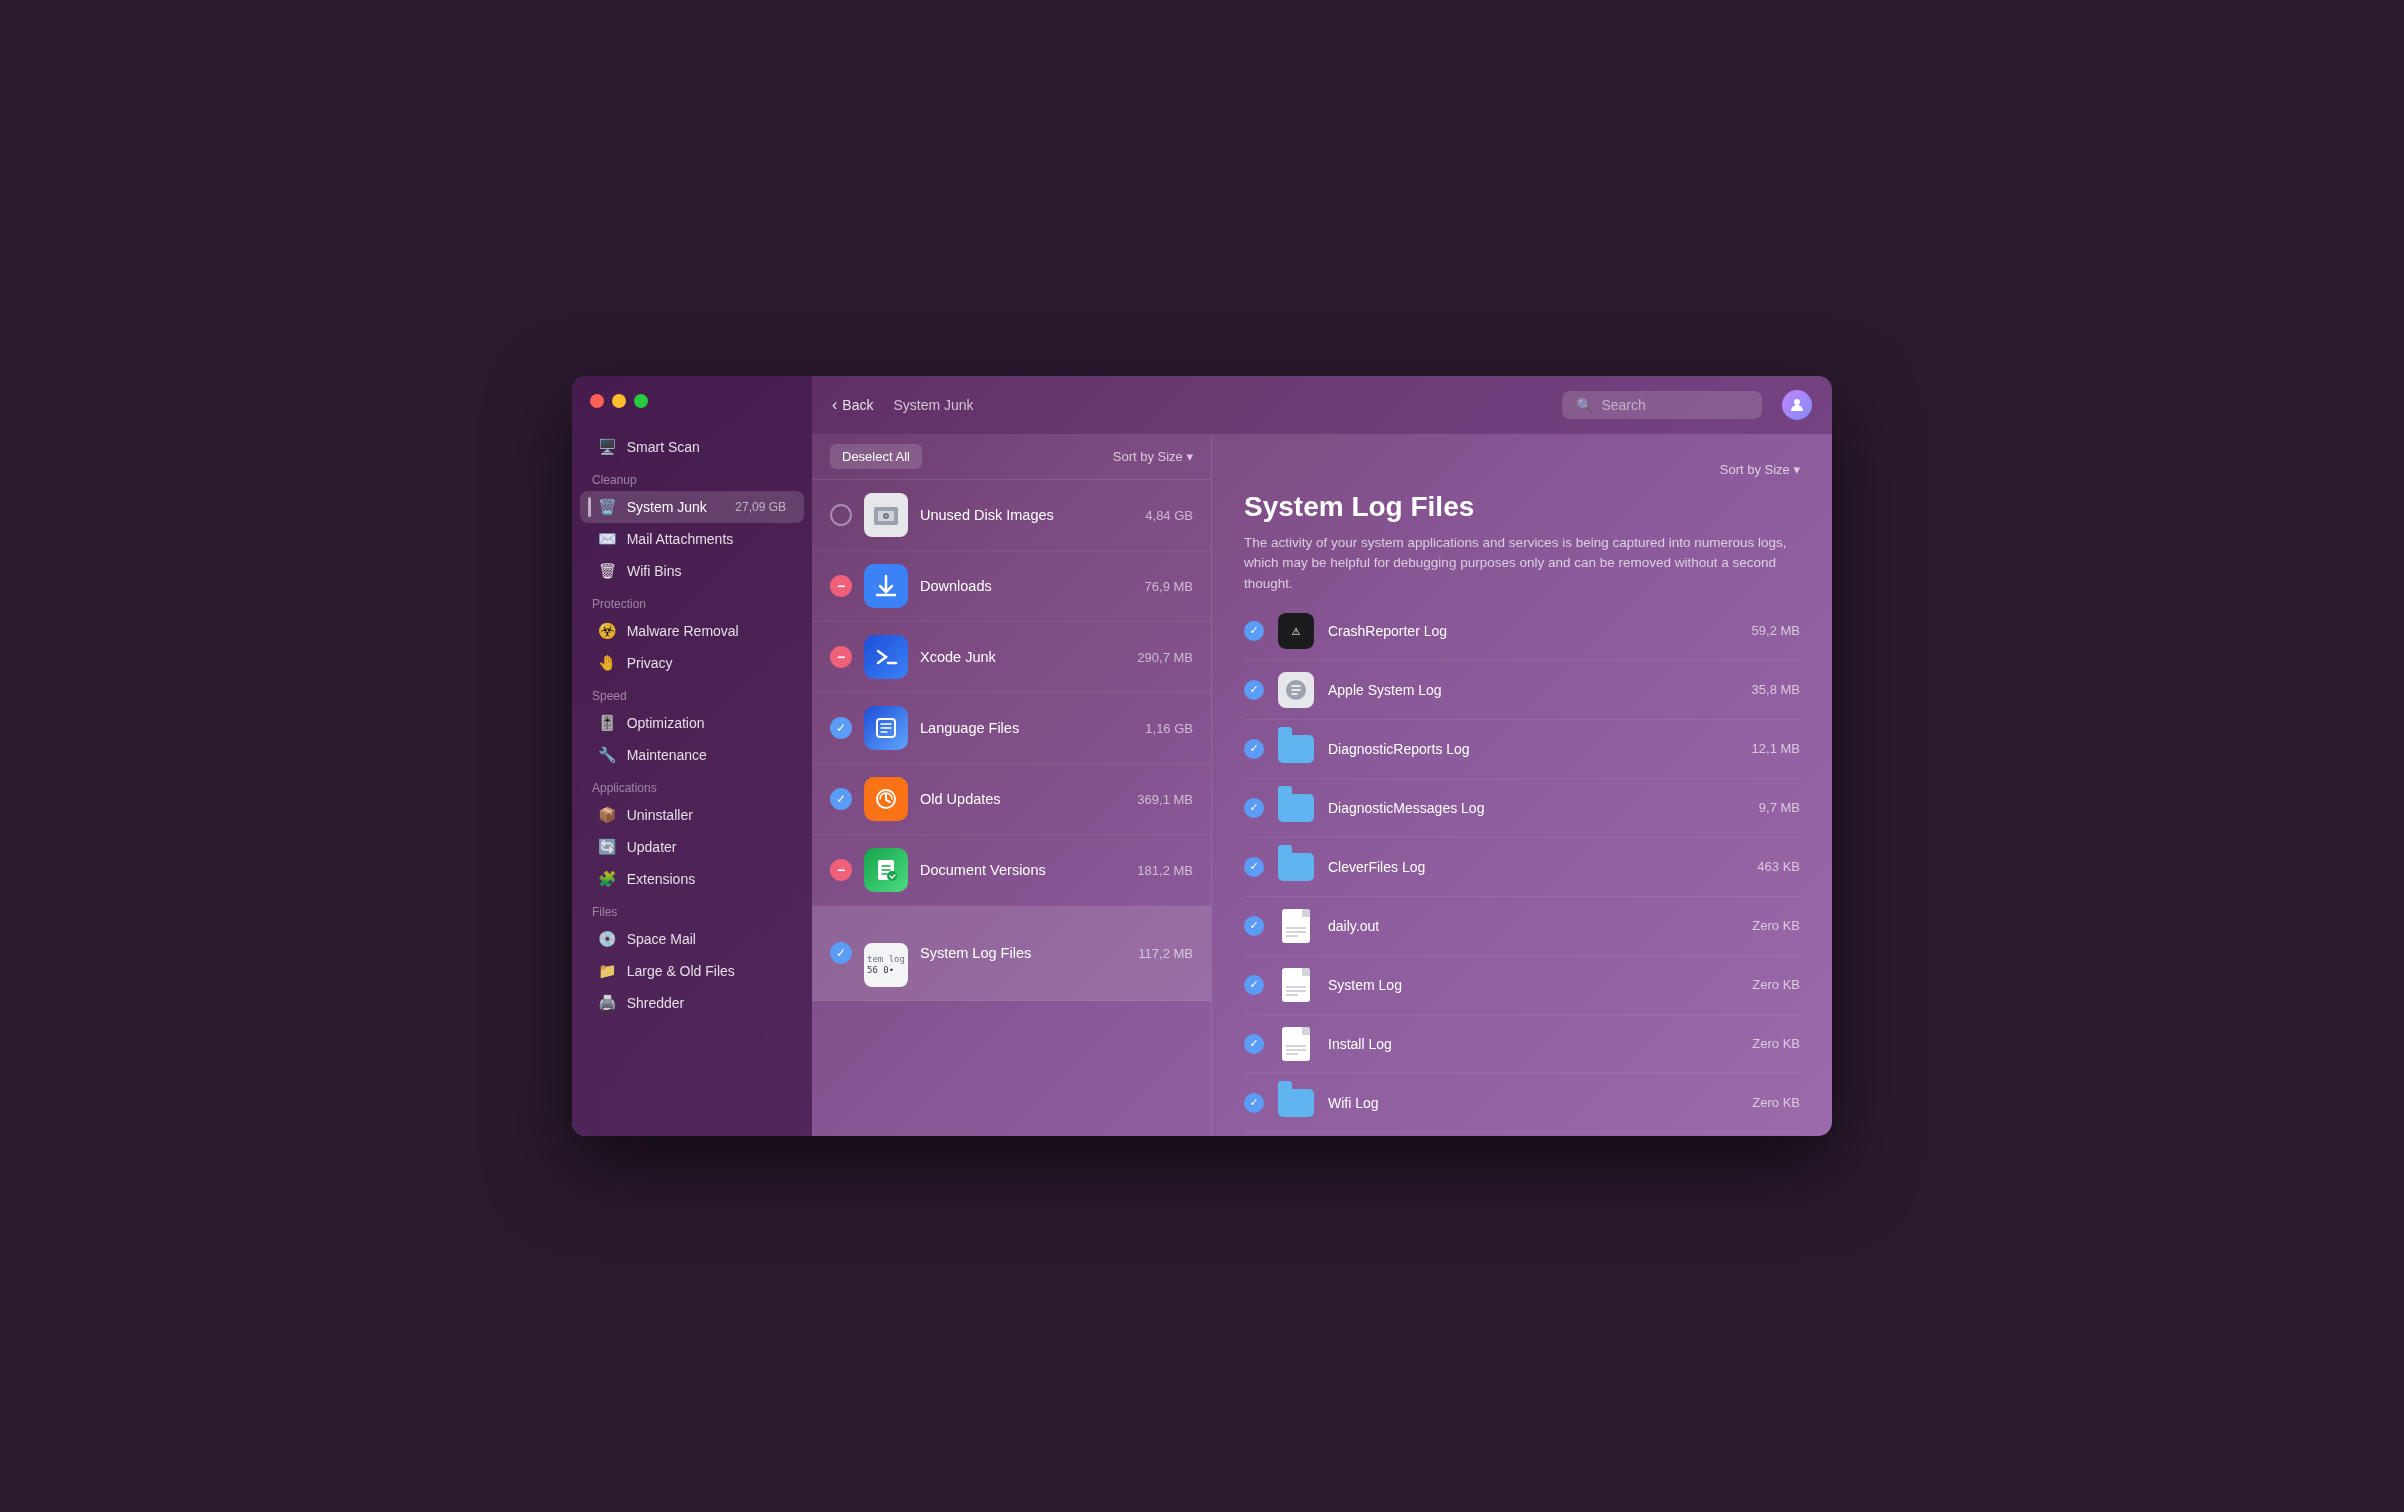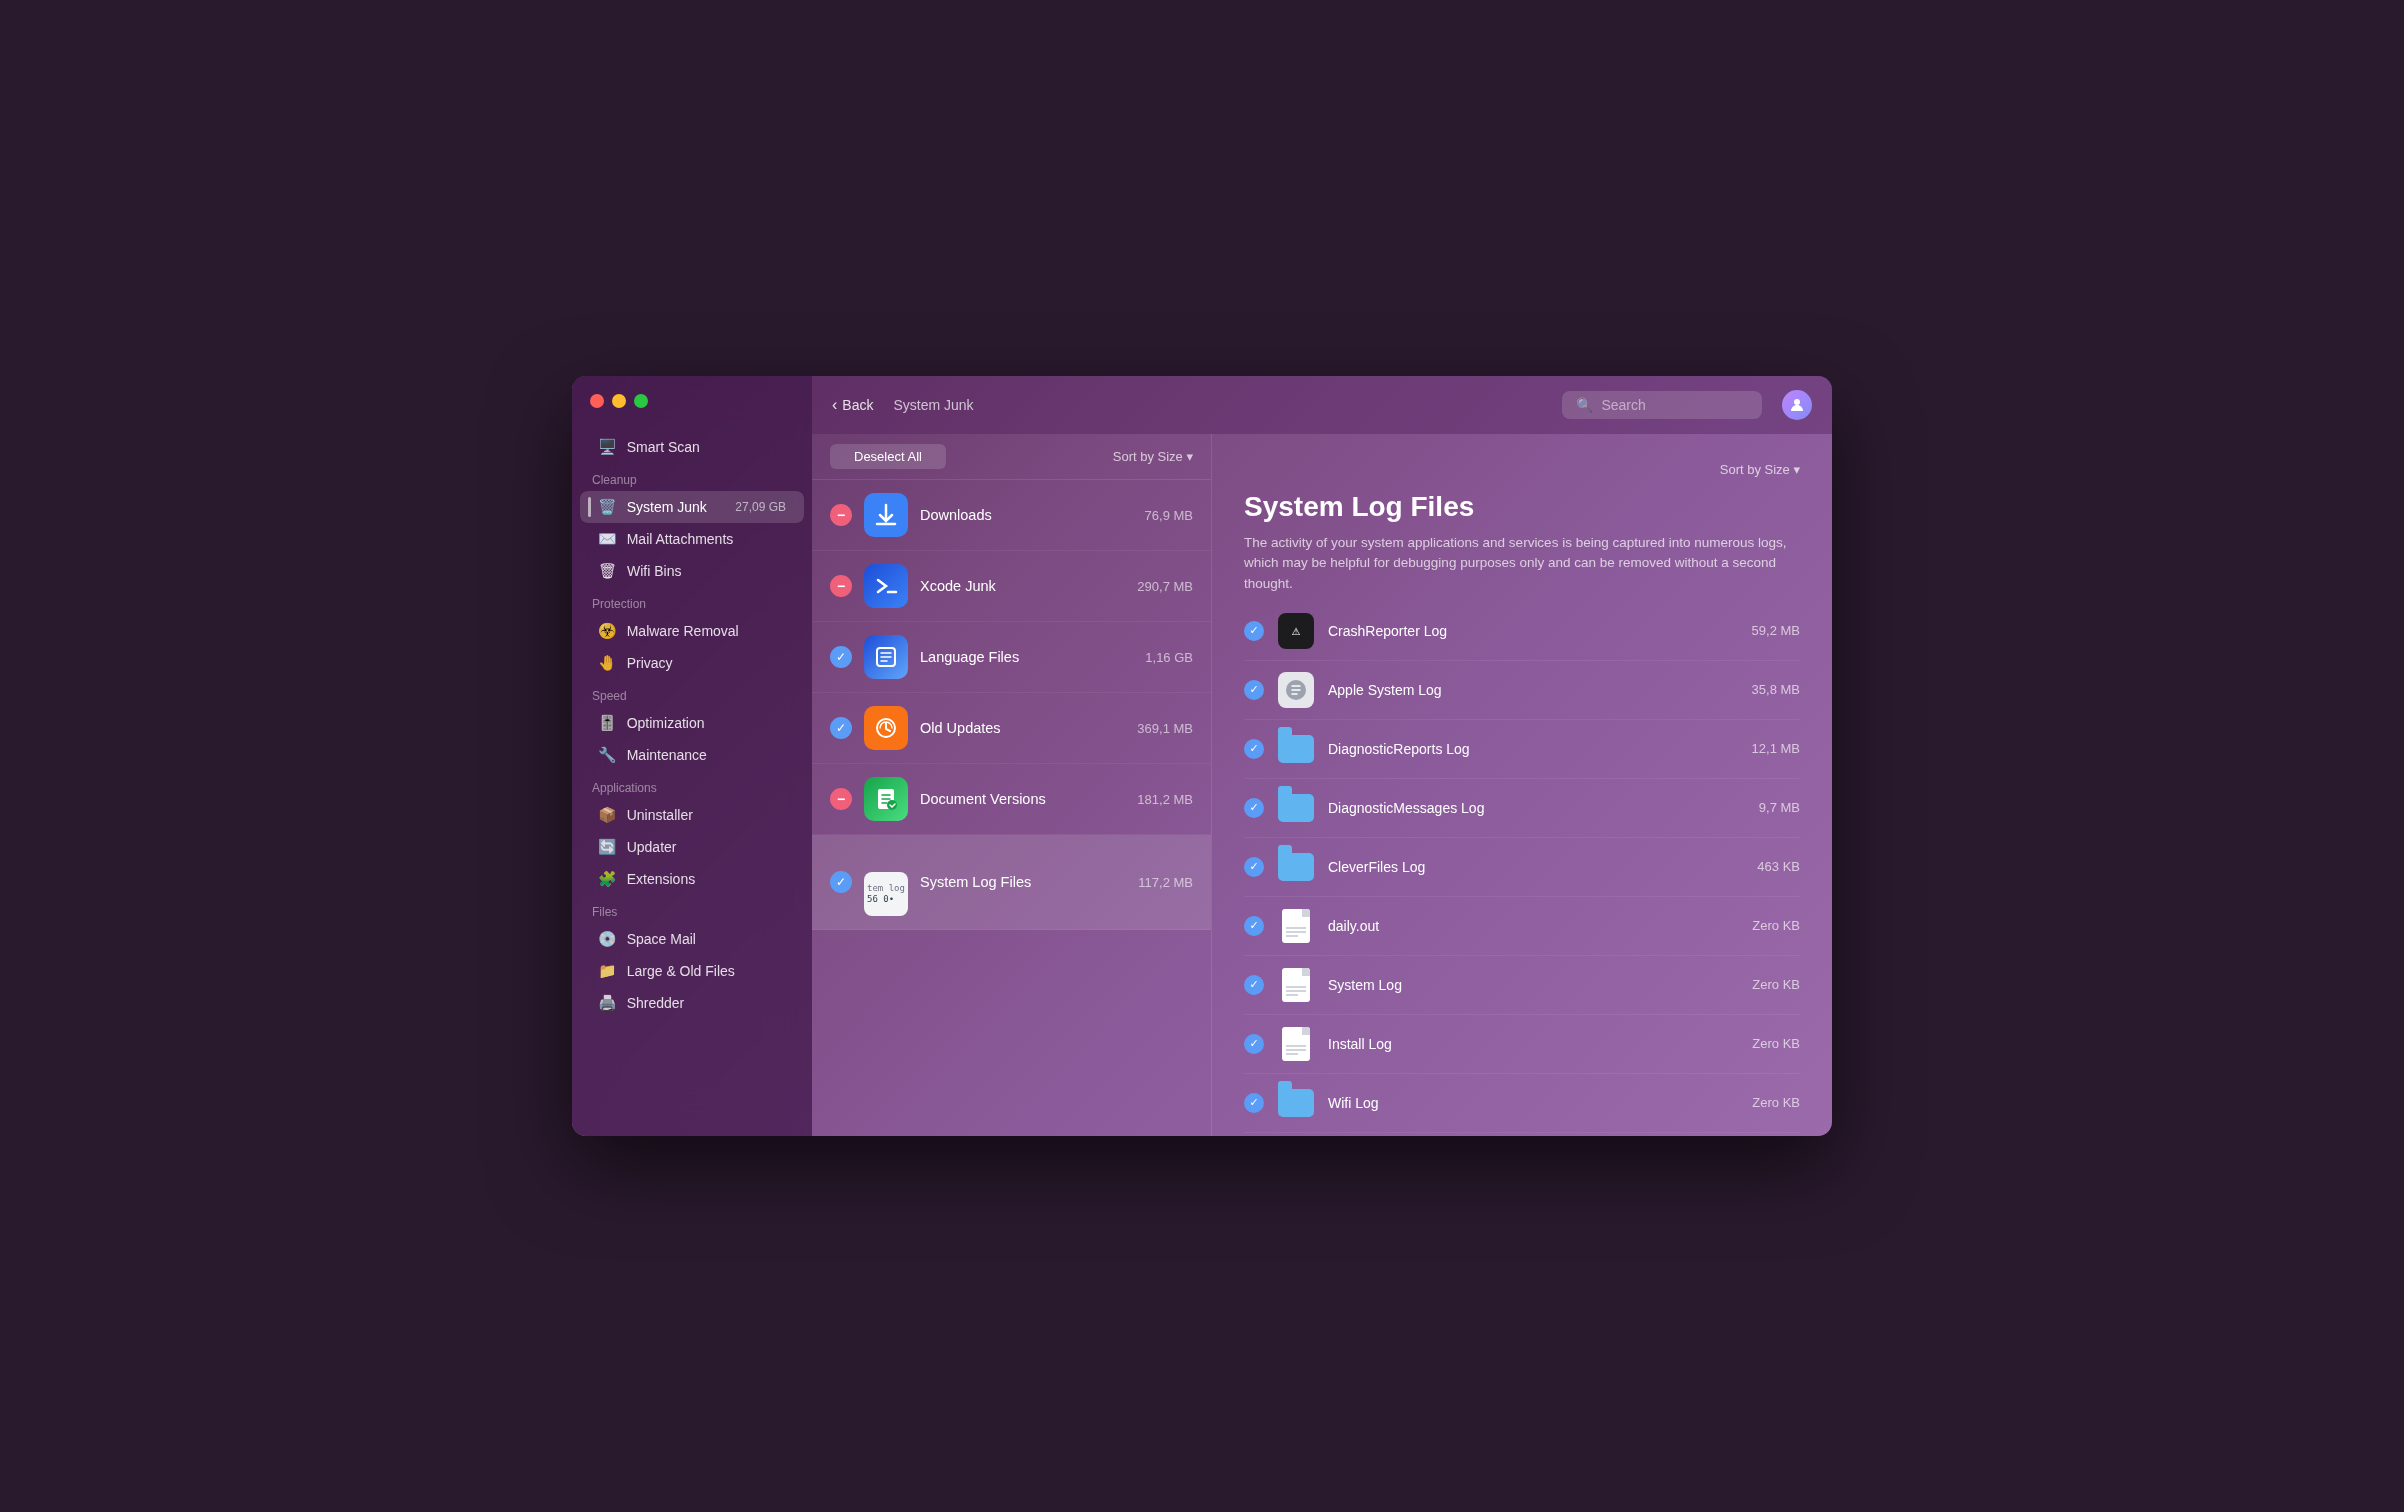--- a/index.html
+++ b/index.html
@@ -176,21 +176,21 @@
       display: flex;
       align-items: center;
       padding: 10px 18px;
       gap: 10px;
       border-bottom: 1px solid rgba(255,255,255,0.1);
     }
     .deselect-btn {
       background: rgba(255,255,255,0.15);
       border: none;
       border-radius: 6px;
-      padding: 5px 24px;
+      padding: 5px 12px;
       color: white;
       font-size: 13px;
       cursor: pointer;
       text-align: right;
     }
     .sort-btn {
       margin-left: auto;
       background: none;
       border: none;
       color: rgba(255,255,255,0.7);
@@ -425,20 +425,33 @@
 
     <div class="content-area">
 
       <div class="list-panel">
         <div class="list-toolbar">
           <button class="deselect-btn">Deselect All</button>
           <button class="sort-btn">Sort by Size ▾</button>
         </div>
         <div class="list-items">
 
+          <div class="list-item">
+            <div class="checkbox-circle"></div>
+            <div class="list-item-icon" style="background:#e5e7eb; border-radius:8px;">
+              <svg width="32" height="32" viewBox="0 0 32 32">
+                  <rect x="4" y="8" width="24" height="18" rx="2" fill="#9ca3af"></rect>
+                  <rect x="8" y="12" width="16" height="10" rx="1" fill="#d1d5db"></rect>
+                  <circle cx="16" cy="17" r="3" fill="#6b7280"></circle>
+                  <circle cx="16" cy="17" r="1.5" fill="#9ca3af"></circle>
+                </svg>
+            </div>
+            <span class="list-item-name">Unused Disk Images</span>
+            <span class="list-item-size">4,84 GB</span>
+          </div>
 
           <div class="list-item">
             <div class="checkbox-circle checkbox-minus">−</div>
             <div class="list-item-icon icon-blue" style="border-radius:10px;">
               <svg width="26" height="26" viewBox="0 0 26 26" fill="white">
                   <path d="M13 3v14M7 13l6 6 6-6M4 22h18" stroke="white" stroke-width="2.5" stroke-linecap="round" fill="none"></path>
                 </svg>
             </div>
             <span class="list-item-name">Downloads</span>
             <span class="list-item-size">76,9 MB</span>

